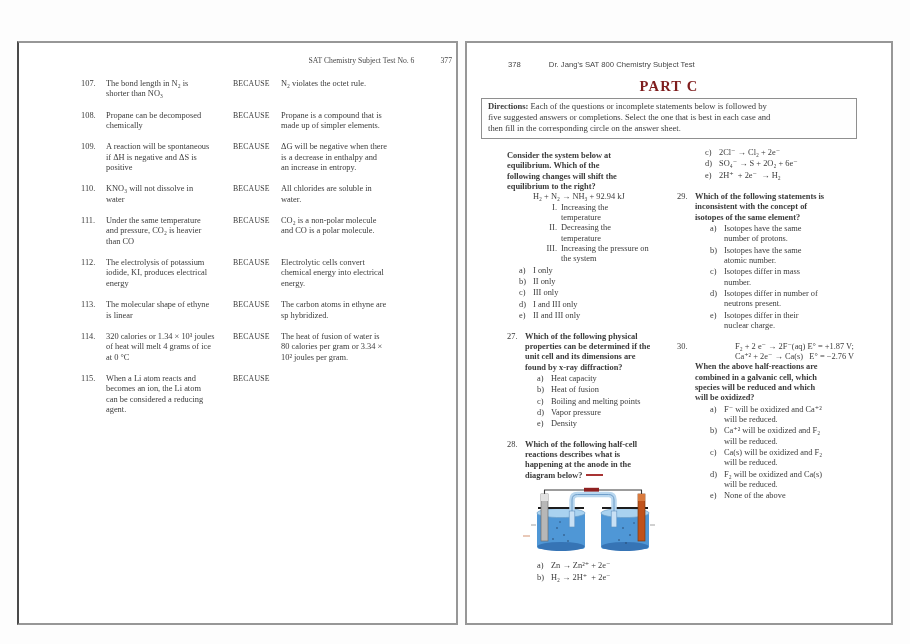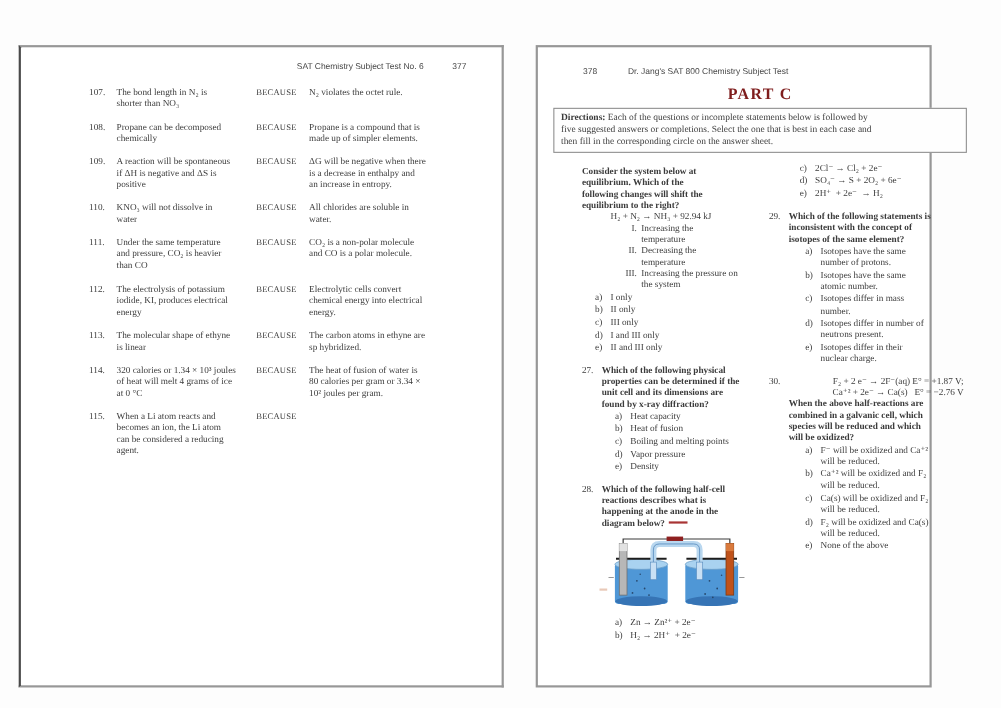--- a/index.html
+++ b/index.html
@@ -7,27 +7,27 @@
     width:910px;height:644px;position:relative;overflow:hidden;
     background:#fdfdfd;
     font-family:"Liberation Serif","DejaVu Serif",serif;
     color:#3b3b3b;
   }
   .page{
     position:absolute;top:41px;height:584px;background:#fff;
     border:2px solid #979797;box-sizing:border-box;
   }
   .page-left{left:17px;width:441px;border-left-color:#4a4a4a;}
-  .page-right{left:487px;width:360px;padding-left:40px;}
+  .page-right{left:465px;width:428px;padding-left:40px;}
 
   
   .lp-header{
-    position:absolute;top:13px;left:0;right:32px;text-align:right;
+    position:absolute;top:13px;left:0;right:4px;text-align:right;
     font-size:7.7px;color:#474747;
-    font-family:Liberation Sans, sans-serif;
+    font-family:Liberation Serif, serif;
   }
   .lp-header .pgnum{margin-left:26px;}
   .lp-body{position:absolute;top:36px;left:62px;right:8px;font-size:8.4px;line-height:10.35px;}
   .qrow{display:grid;grid-template-columns:25px 127px 48px 1fr;margin-bottom:11px;}
   .cell{white-space:pre-wrap;}
   .because{font-size:7.8px;letter-spacing:.15px;}
 
   
   .rp-header{
     position:absolute;top:17px;left:41px;font-size:7.7px;color:#474747;

